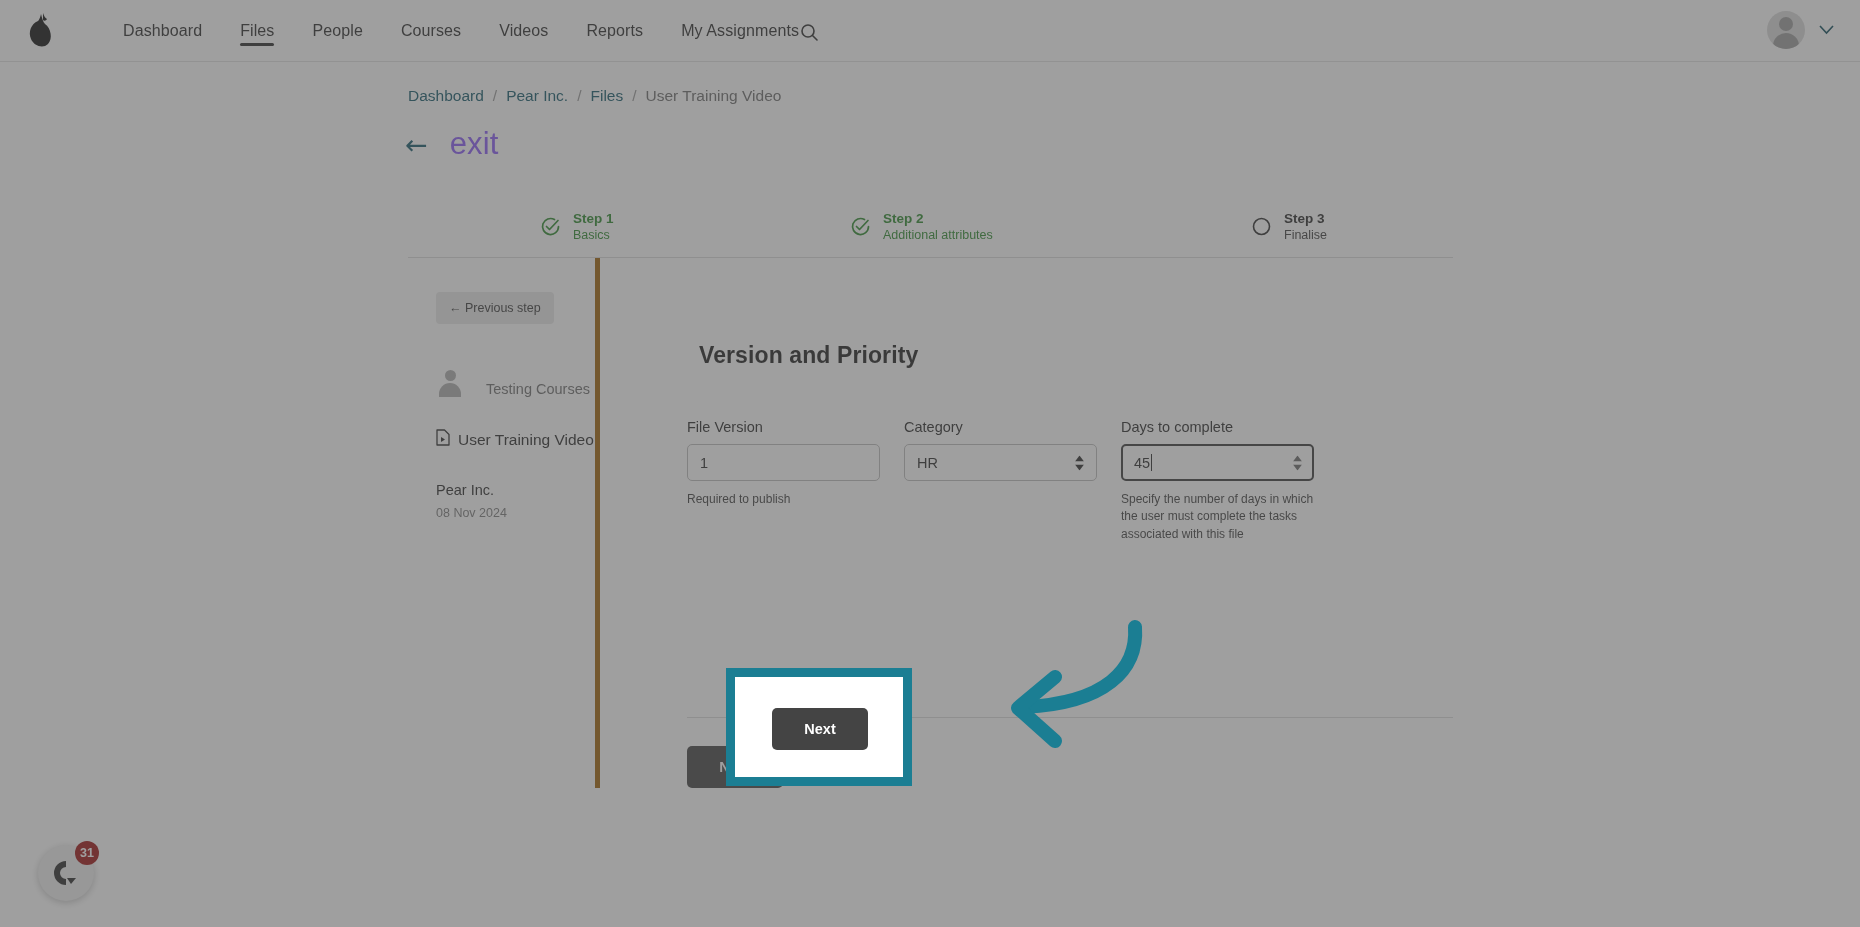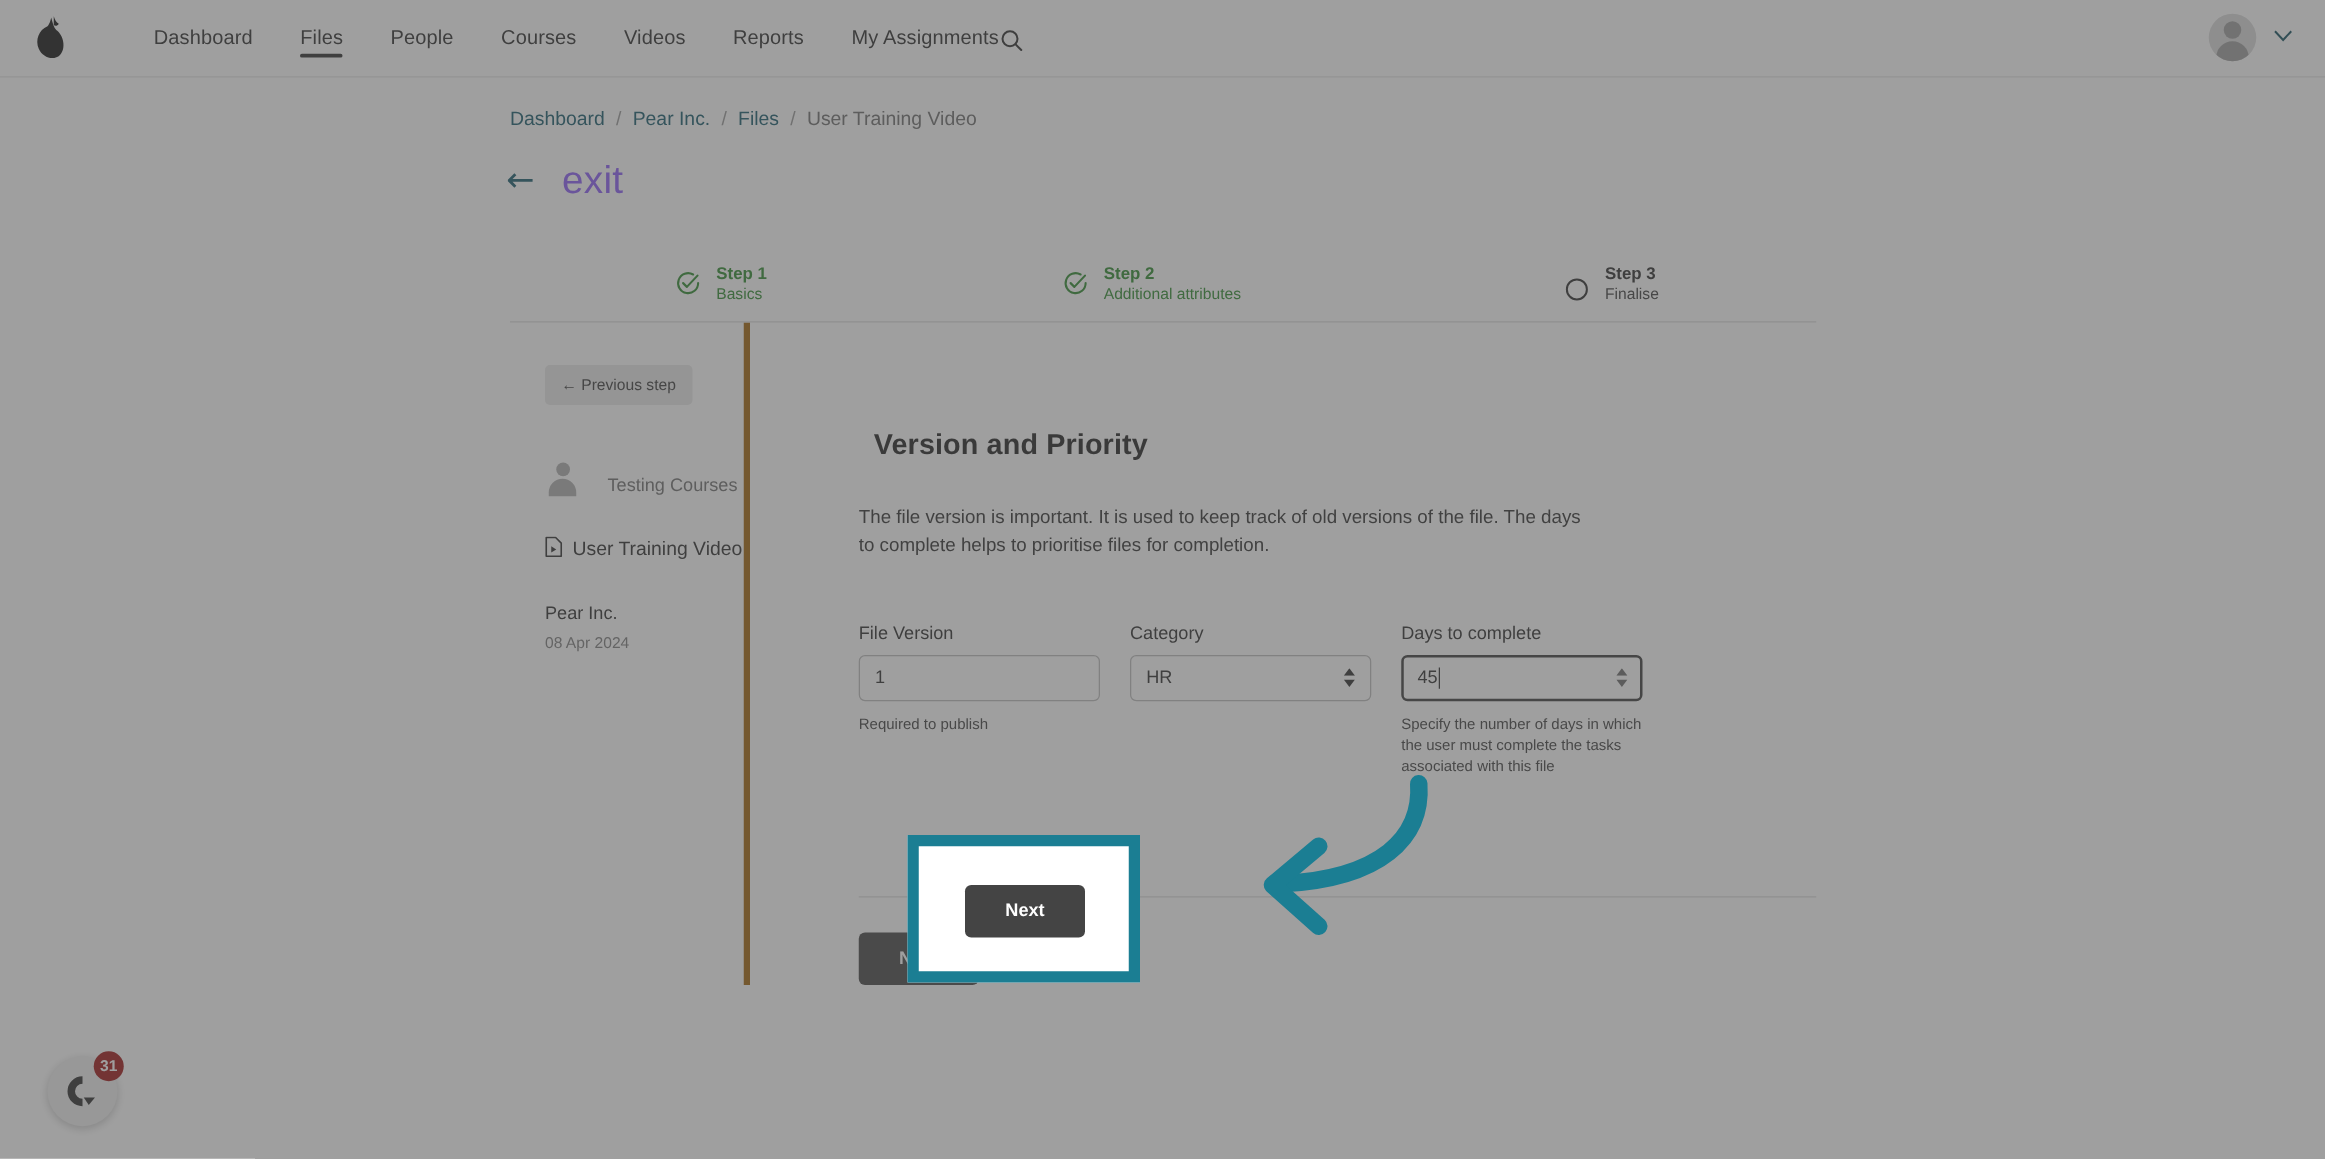--- a/index.html
+++ b/index.html
@@ -123,21 +123,21 @@
     border-bottom: 1px solid #dcdcdc;
     display: flex; align-items: center;
   }
   .step {
     position: absolute;
     display: flex; align-items: center; gap: 12px;
     cursor: pointer;
   }
   .step.s1 { left: 132px; }
   .step.s2 { left: 442px; }
-  .step.s3 { left: 843px; align-items: flex-end; }
+  .step.s3 { left: 843px; }
   .step .circle {
     width: 21px; height: 21px;
   }
   .step .labels { display: flex; flex-direction: column; gap: 1px; }
   .step .lbl { font-size: 13.5px; font-weight: 700; line-height: 1.15; }
   .step .sub { font-size: 12.5px; line-height: 1.15; }
   .step.done .lbl, .step.done .sub { color: #2e8b2e; }
   .step.todo .lbl { color: #2b2b2b; }
   .step.todo .sub { color: #3c3c3c; }
 
@@ -446,26 +446,25 @@
           <span>
             <svg width="14" height="17" viewBox="0 0 14 17" aria-hidden="true">
               <path d="M1 1 H8.5 L13 5.5 V16 H1 Z" fill="none" stroke="#2b2b2b" stroke-width="1.3" stroke-linejoin="round"></path>
               <polygon points="5,8 9,10.5 5,13" fill="#2b2b2b"></polygon>
             </svg>
           </span>
           <span>User Training Video</span>
         </div>
 
         <div class="side-org">Pear Inc.</div>
-        <div class="side-date">08 Apr 2024</div>
+        <div class="side-date">08 Nov 2024</div>
       </div>
 
       <div class="main">
         <h2>Version and Priority</h2>
-        <p class="desc">The file version is important. It is used to keep track of old versions of the file. The days to complete helps to prioritise files for completion.</p>
 
         <div class="fields">
 
           <div class="field">
             <div class="flabel">File Version</div>
             <div class="ctrl">
               <span>1</span>
             </div>
             <div class="help">Required to publish</div>
           </div>

